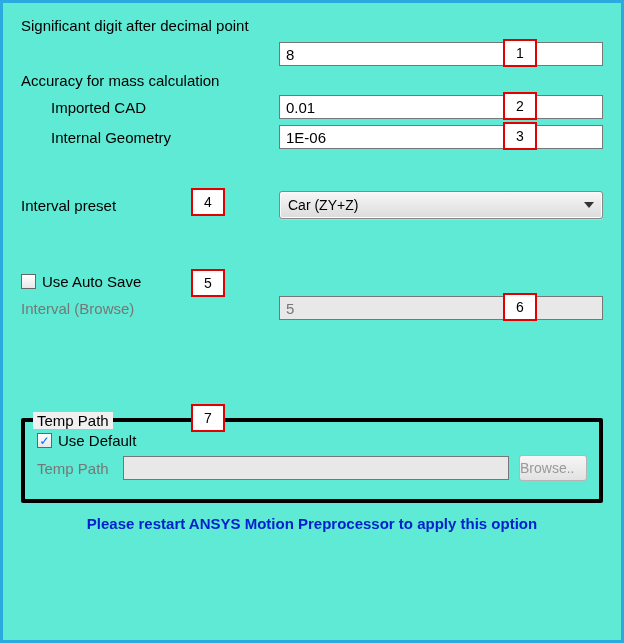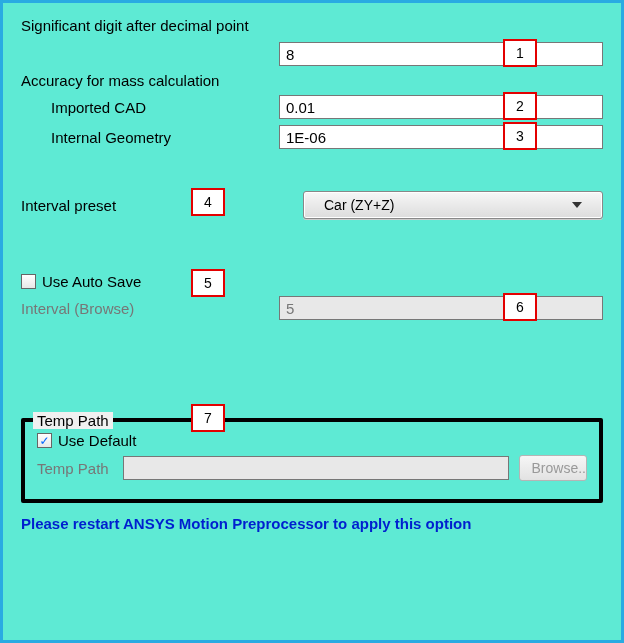--- a/index.html
+++ b/index.html
@@ -55,29 +55,29 @@
       border: 2px solid #e30000;
       background: #fff;
       color: #000;
       font-size: 14px;
       display: flex;
       align-items: center;
       justify-content: center;
       z-index: 10;
     }
     .select {
-      width: 300px;
+      width: 324px;
       height: 28px;
       border: 1px solid #888;
       background: linear-gradient(#f7f7f7,#dcdcdc);
       border-radius: 3px;
       box-shadow: inset 0 0 0 1px #fff, 0 1px 0 #ccc;
       display: flex;
       align-items: center;
-      padding: 0 20px;
+      padding: 0 8px;
       font-size: 14px;
       position: relative;
     }
     .select .chevron {
       margin-left: auto;
       width: 0; height: 0;
       border-left: 5px solid transparent;
       border-right: 5px solid transparent;
       border-top: 6px solid #333;
     }
@@ -113,28 +113,28 @@
     .browse-btn {
       height: 26px;
       width: 68px;
       border: 1px solid #b5b5b5;
       background: linear-gradient(#f6f6f6,#e2e2e2);
       border-radius: 3px;
       color: #999;
       font-size: 14px;
       display: flex;
       align-items: center;
-      justify-content: flex-end;
+      justify-content: flex-start;
       margin-left: 10px;
     }
     .restart-msg {
       color: #001fcf;
       font-weight: bold;
       font-size: 15px;
-      text-align: left;
+      text-align: center;
       margin-top: 12px;
     }
     .disabled-label { color: #777; }
   </style>
 </head>
 <body>
 
 <div class="window">
 
   <span class="label">Significant digit after decimal point</span>

